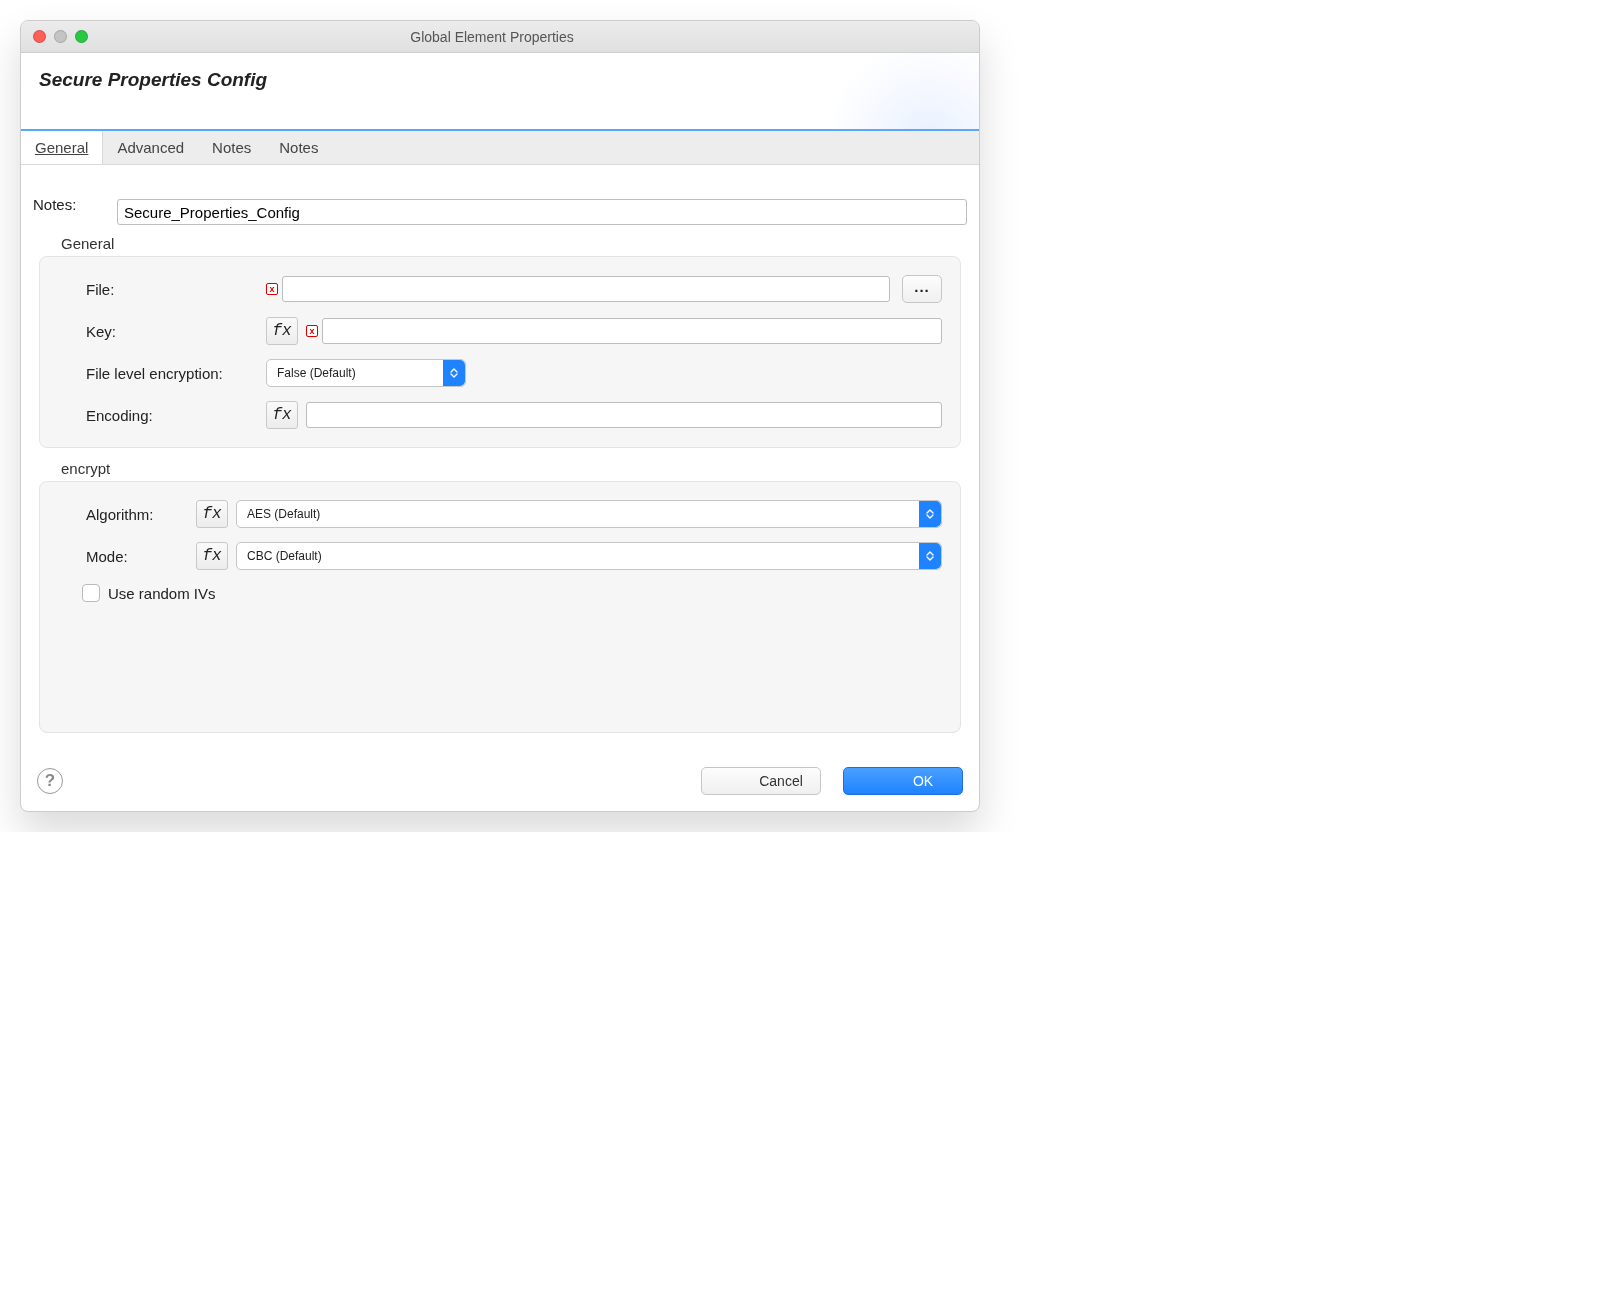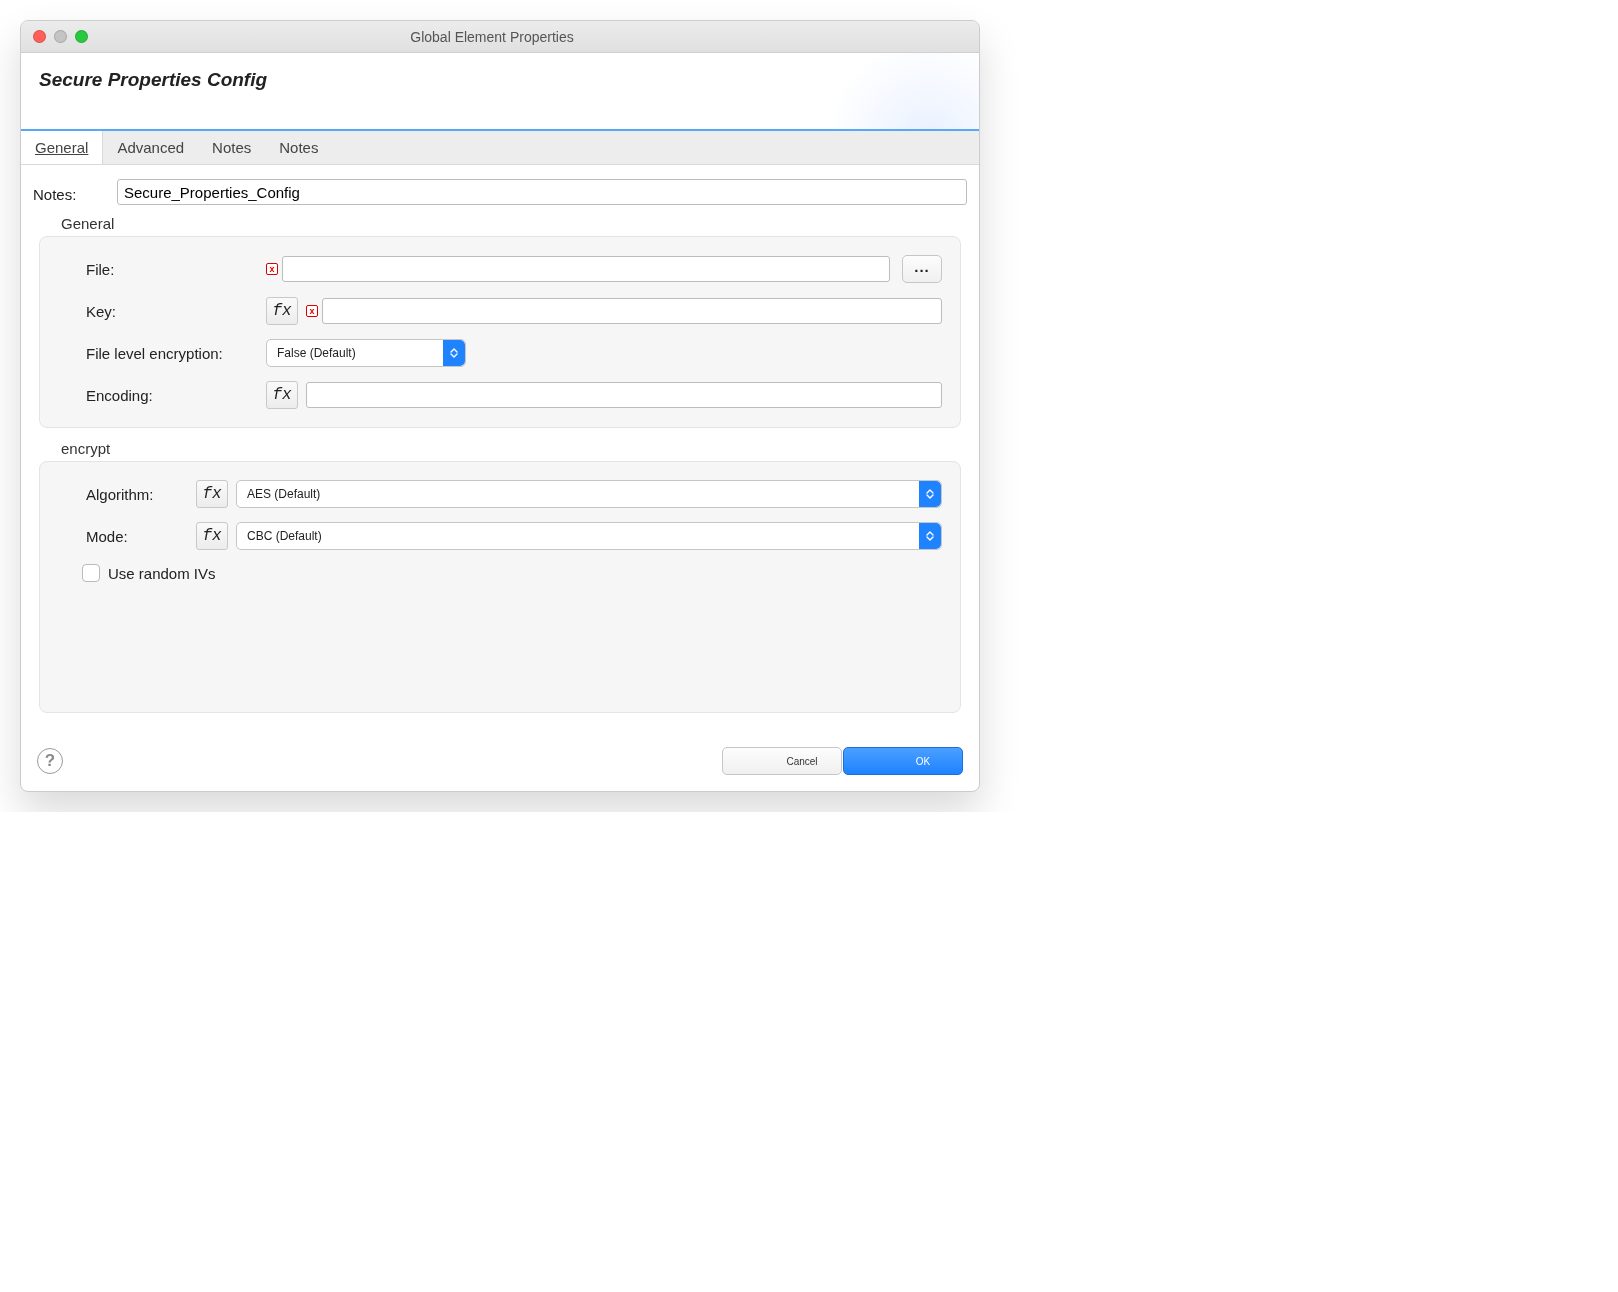--- a/index.html
+++ b/index.html
@@ -112,21 +112,21 @@
   }
   .field-label.narrow { width: 110px; }
   input.txt {
     height: 26px;
     border: 1px solid #bdbdbd;
     border-radius: 3px;
     padding: 2px 6px;
     font-size: 15px;
     background:#fff;
   }
-  .name-input { flex: 1; }
+  .name-input { flex: 1; margin-top: 20px; }
   .fx-btn {
     width: 32px; height: 28px;
     border: 1px solid #c8c8c8;
     background: linear-gradient(#fafafa,#ececec);
     border-radius: 3px;
     margin-right: 8px;
     display:flex; align-items:center; justify-content:center;
     font-family: Liberation Mono, monospace;
     font-style: italic;
     font-size: 16px;
@@ -183,21 +183,21 @@
     align-items:center;
     padding: 12px 16px 16px 16px;
   }
   .help-circle {
     width:26px;height:26px;border:1.5px solid #9a9a9a;border-radius:50%;
     display:flex;align-items:center;justify-content:center;
     color:#8a8a8a;font-weight:bold;font-size:17px;
   }
   .spacer{flex:1;}
   .btn {
-    min-width:120px;height:28px;border-radius:5px;font-size:10px;margin-left:1px;
+    min-width:120px;height:28px;border-radius:5px;font-size:14px;margin-left:22px;
     display:flex;align-items:center;justify-content:center;padding-left:40px;
   }
   .btn-default{ background:linear-gradient(#fdfdfd,#f0f0f0);border:1px solid #c6c6c6;color:#333;}
   .btn-primary{ background:linear-gradient(#4aa0ff,#1f82ff);border:1px solid #1a6fe0;color:#fff;}
 </style>
 </head>
 <body>
 
 <div class="window">
 

